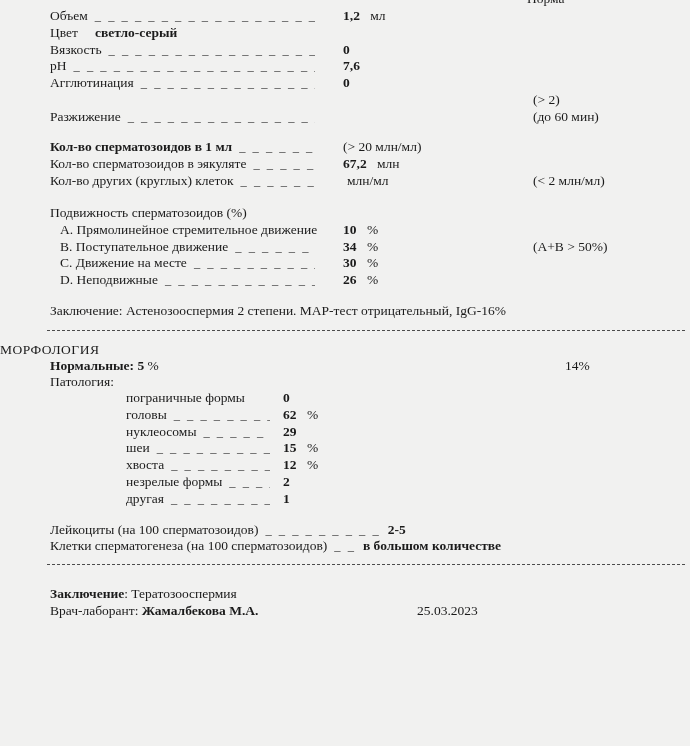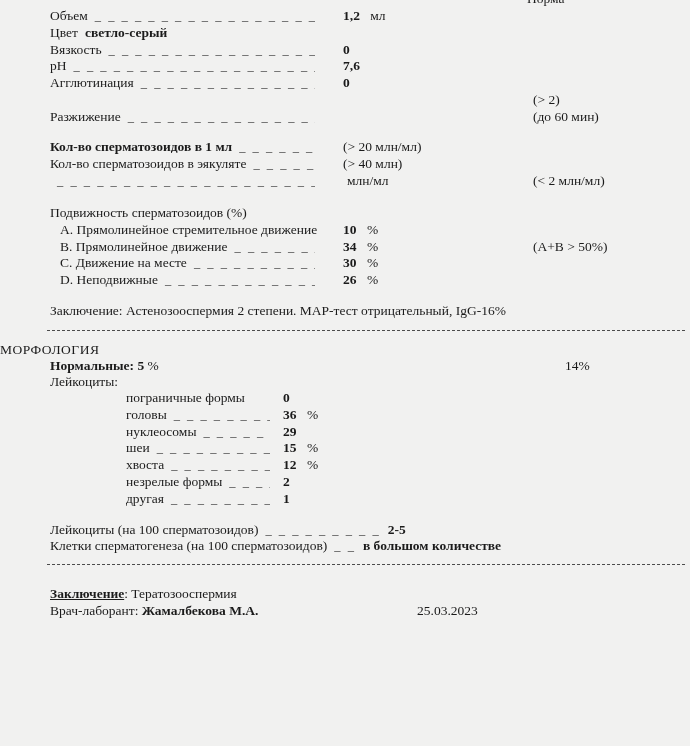--- a/index.html
+++ b/index.html
@@ -13,38 +13,38 @@
     overflow:hidden;
   }
   .norm-header { position:absolute; top:-9px; left:527px; white-space:nowrap; }
   .sec { position:absolute; left:50px; right:4px; }
   .row { display:flex; align-items:baseline; height:16.8px; white-space:nowrap; }
   .row.indent { padding-left:10px; }
   .lbl-area { flex:0 0 293px; width:293px; display:flex; align-items:baseline; overflow:hidden; }
   .row.indent .lbl-area { flex-basis:283px; width:283px; }
   .lbl { flex:0 0 auto; }
   .lbl.bold { font-weight:bold; }
-  .inline-bold { font-weight:bold; margin-left:7px; }
+  .inline-bold { font-weight:bold; margin-left:17px; }
   .leader {
     flex:1 1 auto; overflow:hidden; white-space:nowrap;
     padding-left:7px; margin-right:28px;
     letter-spacing:2px; font-size:12.5px; color:#333;
   }
   .val { flex:0 0 190px; width:190px; overflow:visible; white-space:nowrap; }
   .num { font-weight:bold; }
   .unit { margin-left:7px; }
   .norm { flex:1 1 auto; white-space:nowrap; }
   .abs-line { position:absolute; left:50px; right:6px; white-space:nowrap; }
   .sep { position:absolute; left:47px; width:638px; height:0; border-top:1.3px dashed #4c4c4c; }
   .center { left:0; width:690px; right:auto; text-align:left; letter-spacing:0.5px; }
   .mrow .lbl-area { flex-basis:157px; width:157px;font-family:Liberation Serif, serif; }
   .mrow .leader { margin-right:13px; }
   .mrow .val { flex-basis:130px; width:130px; }
   .inline-dashes { letter-spacing:2px; font-size:12.5px; color:#333; margin:0 7px; }
-  .concl-label { font-weight:bold; text-decoration:underline; }
+  .concl-label { font-weight:bold; }
   .date { position:absolute; left:367px; }
   b { font-weight:bold; }
 </style>
 </head>
 <body>
 
 <div class="page">
 
   <div class="norm-header">Норма</div>
 
@@ -117,24 +117,28 @@
         <span class="lbl bold">Кол-во сперматозоидов в 1 мл</span>
         <span class="leader">_ _ _ _ _ _ _ _ _ _ _ _ _ _ _ _ _ _ _ _ _ _ _ _ _ _ _ _ _ _ _ _ _ _ _ _ _ _ _ _ _ _ _ _ _ _ _ _ _ _ _ _ _ _ _ _ _ _ _ _ </span>
       </div>
       <div class="norm">(&gt; 20 млн/мл)</div>
     </div>
     <div class="row">
       <div class="lbl-area">
         <span class="lbl">Кол-во сперматозоидов в эякуляте</span>
         <span class="leader">_ _ _ _ _ _ _ _ _ _ _ _ _ _ _ _ _ _ _ _ _ _ _ _ _ _ _ _ _ _ _ _ _ _ _ _ _ _ _ _ _ _ _ _ _ _ _ _ _ _ _ _ _ _ _ _ _ _ _ _ </span>
       </div>
-      <div class="norm">(&gt; 40 млн)</div>
-    </div>
-    <div class="row">
-      <div class="lbl-area">
+      <div class="val">
+        <span class="num">67,2</span>
+        <span class="unit">млн</span>
+      </div>
+    </div>
+    <div class="row">
+      <div class="lbl-area">
+        <span class="lbl">Кол-во других (круглых) клеток</span>
         <span class="leader">_ _ _ _ _ _ _ _ _ _ _ _ _ _ _ _ _ _ _ _ _ _ _ _ _ _ _ _ _ _ _ _ _ _ _ _ _ _ _ _ _ _ _ _ _ _ _ _ _ _ _ _ _ _ _ _ _ _ _ _ </span>
       </div>
       <div class="val">
         <span class="num"></span>
         <span class="unit" style="margin-left:4px">млн/мл</span>
       </div>
       <div class="norm">(&lt; 2 млн/мл)</div>
     </div>
   </div>
 
@@ -147,21 +151,21 @@
         <span class="lbl">A. Прямолинейное стремительное движение</span>
       </div>
       <div class="val">
         <span class="num">10</span>
         <span class="unit">%</span>
       </div>
       <div class="norm"></div>
     </div>
     <div class="row indent">
       <div class="lbl-area">
-        <span class="lbl">B. Прямолинейное движение</span>
+        <span class="lbl">B. Поступательное движение</span>
         <span class="leader">_ _ _ _ _ _ _ _ _ _ _ _ _ _ _ _ _ _ _ _ _ _ _ _ _ _ _ _ _ _ _ _ _ _ _ _ _ _ _ _ _ _ _ _ _ _ _ _ _ _ _ _ _ _ _ _ _ _ _ _ </span>
       </div>
       <div class="val">
         <span class="num">34</span>
         <span class="unit">%</span>
       </div>
       <div class="norm">(A+B &gt; 50%)</div>
     </div>
     <div class="row indent">
       <div class="lbl-area">
@@ -192,38 +196,38 @@
   <div class="sep" style="top:330px"></div>
 
   <div class="abs-line center" style="top:342px">МОРФОЛОГИЯ</div>
 
   <div class="abs-line" style="top:358px">
     <b>Нормальные: 5</b>
     <span>%</span>
   </div>
   <div class="abs-line" style="top:358px; left:565px; right:auto">14%</div>
 
-  <div class="abs-line" style="top:374px">Лейкоциты:</div>
+  <div class="abs-line" style="top:374px">Патология:</div>
 
   <div class="sec" style="top:390px; left:126px; width:300px; right:auto">
     <div class="row mrow">
       <div class="lbl-area">
         <span class="lbl">пограничные формы</span>
       </div>
       <div class="val">
         <span class="num">0</span>
       </div>
     </div>
     <div class="row mrow">
       <div class="lbl-area">
         <span class="lbl">головы</span>
         <span class="leader">_ _ _ _ _ _ _ _ _ _ _ _ _ _ _ _ _ _ _ _ _ _ _ _ _ _ _ _ _ _ _ _ _ _ _ _ _ _ _ _ _ _ _ _ _ _ _ _ _ _ _ _ _ _ _ _ _ _ _ _ </span>
       </div>
       <div class="val">
-        <span class="num">36</span>
+        <span class="num">62</span>
         <span class="unit">%</span>
       </div>
     </div>
     <div class="row mrow">
       <div class="lbl-area">
         <span class="lbl">нуклеосомы</span>
         <span class="leader">_ _ _ _ _ _ _ _ _ _ _ _ _ _ _ _ _ _ _ _ _ _ _ _ _ _ _ _ _ _ _ _ _ _ _ _ _ _ _ _ _ _ _ _ _ _ _ _ _ _ _ _ _ _ _ _ _ _ _ _ </span>
       </div>
       <div class="val">
         <span class="num">29</span>

